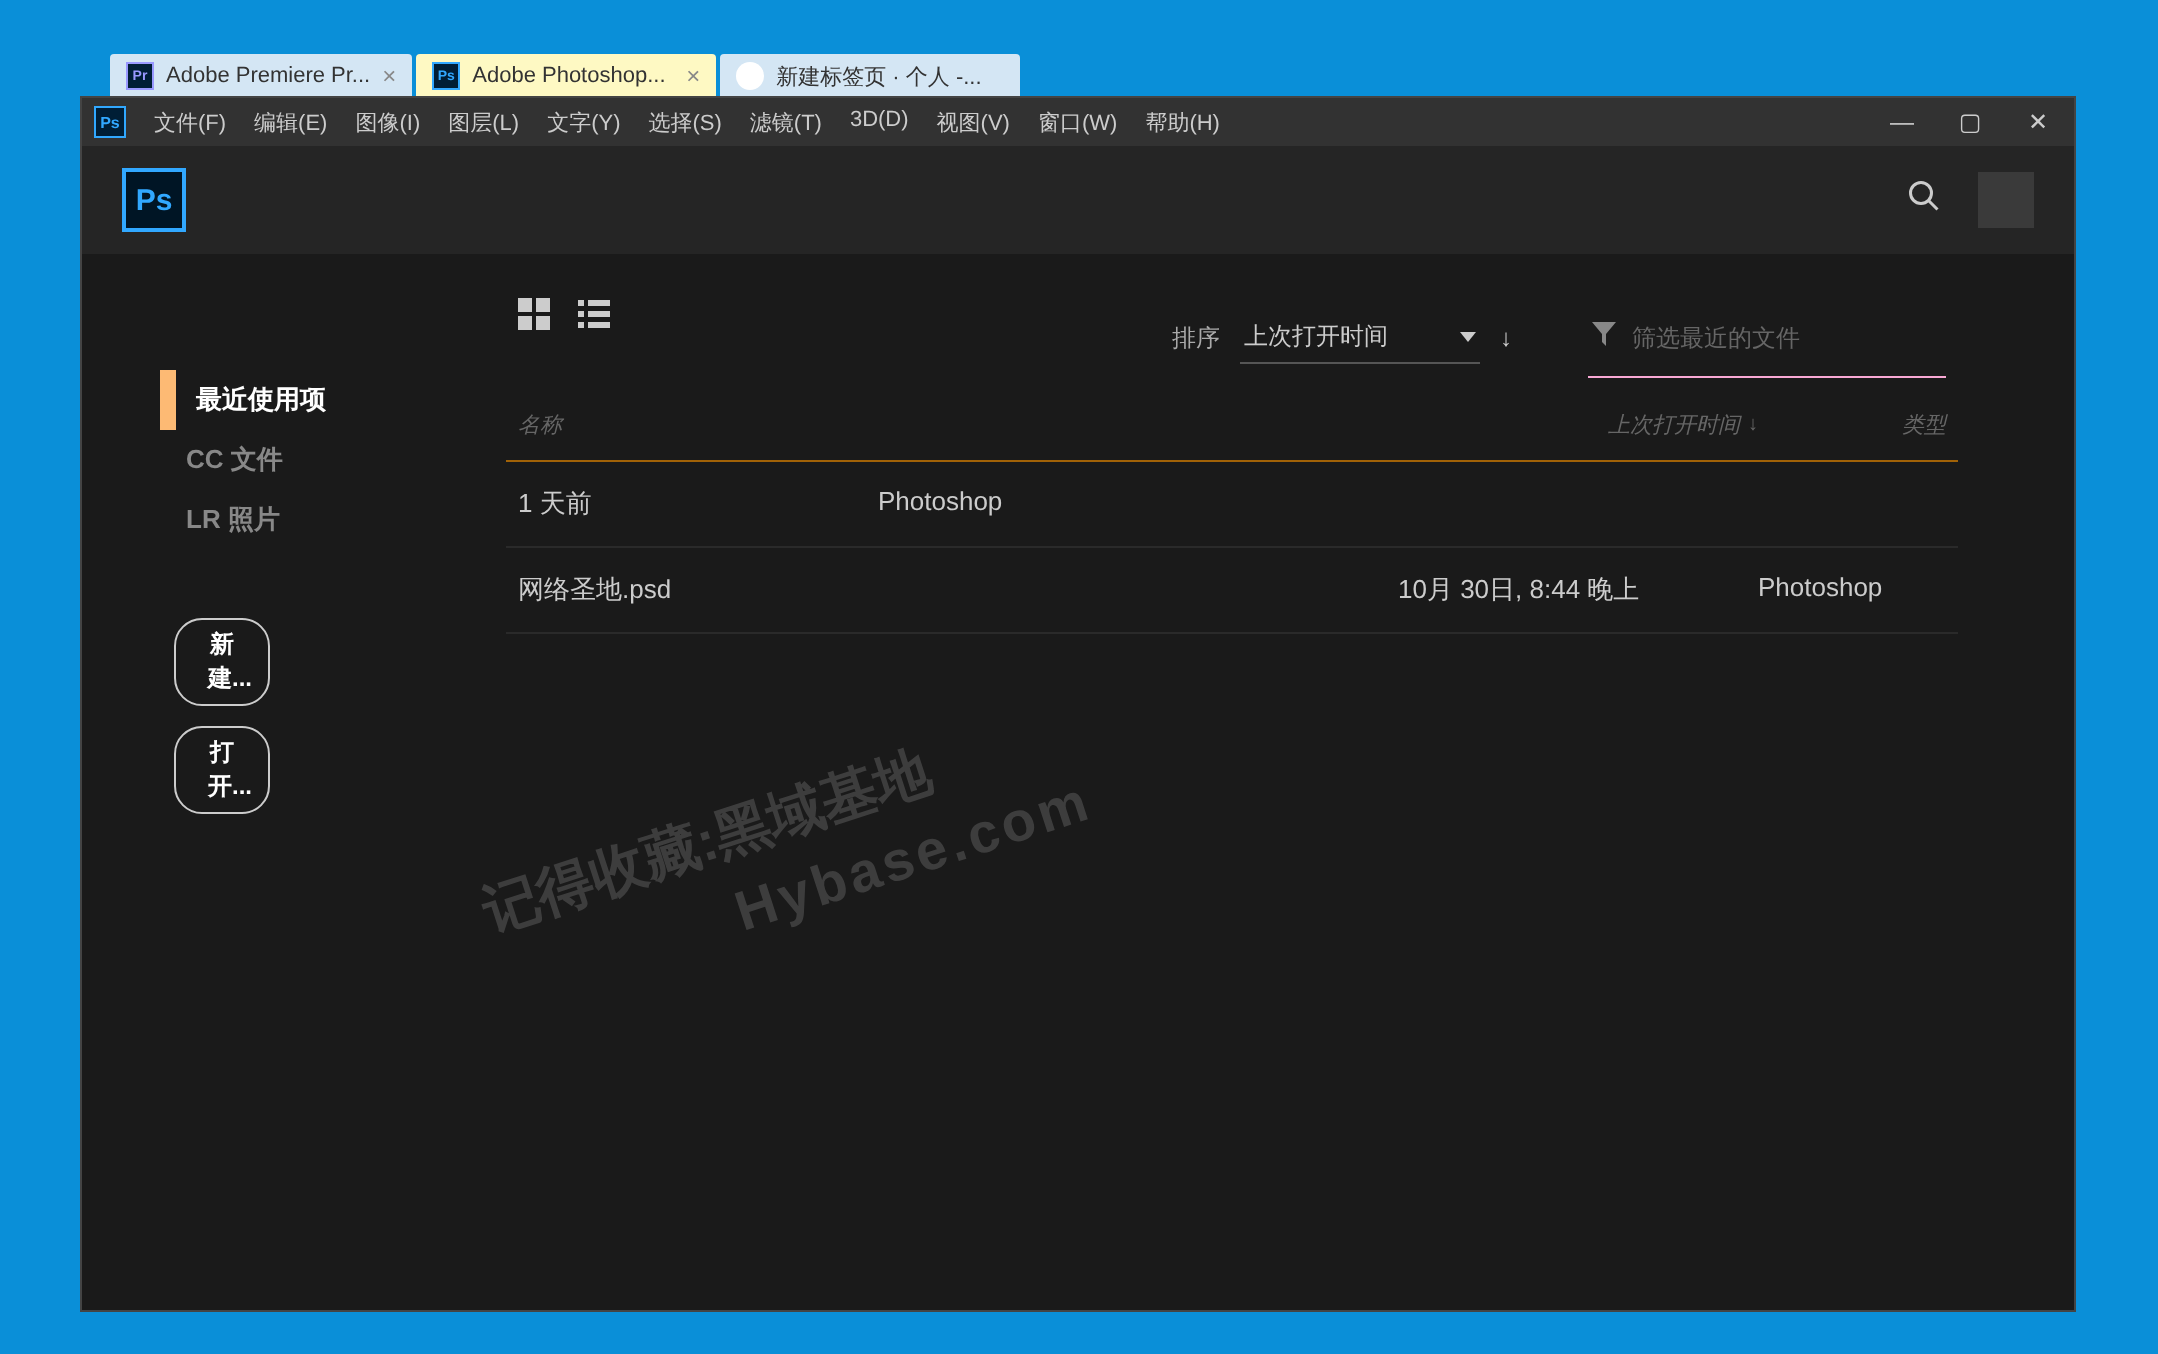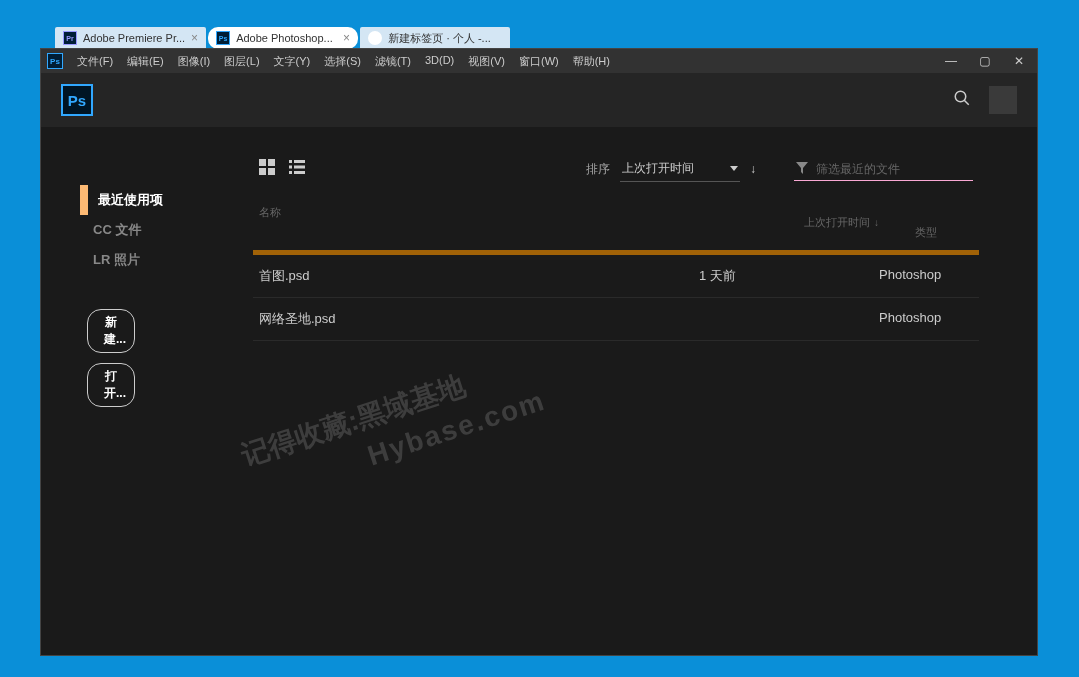--- a/index.html
+++ b/index.html
@@ -1,20 +1,20 @@
 <!DOCTYPE html>
 <html><head>
   <meta charset="utf-8">
   <style>
     * { margin: 0; padding: 0; box-sizing: border-box; font-family: "Microsoft YaHei", "Segoe UI", sans-serif; }
     body { background: #0a8fd8; width: 1079px; height: 677px; overflow: hidden; position: relative; }
     
     .browser-tabs { position: absolute; top: 27px; left: 55px; display: flex; gap: 2px; }
     .browser-tab { display: flex; align-items: center; gap: 6px; padding: 4px 8px; font-size: 11px; background: #d4e6f4; border-radius: 2px 2px 0 0; color: #333; min-width: 150px; height: 22px; }
-    .browser-tab.active { background: #ffffff; border-radius: 10px; }
+    .browser-tab.active { background: #fef9c3; }
     .tab-favicon { width: 14px; height: 14px; background: #001e36; border: 1px solid #31a8ff; display: flex; align-items: center; justify-content: center; font-size: 7px; color: #31a8ff; font-weight: bold; }
     .tab-favicon.pr { color: #9999ff; border-color: #9999ff; }
     .tab-favicon.chrome { background: #fff; border-radius: 50%; border: none; }
     .tab-close { margin-left: auto; color: #888; cursor: pointer; font-size: 12px; }
     
     .app-window { position: absolute; top: 48px; left: 40px; width: 998px; height: 608px; background: #1a1a1a; border: 1px solid #444; }
     
     .title-bar { display: flex; align-items: center; height: 24px; background: #323232; padding: 0 6px; }
     .ps-icon-small { width: 16px; height: 16px; background: #001e36; border: 1px solid #31a8ff; display: flex; align-items: center; justify-content: center; font-size: 8px; color: #31a8ff; font-weight: bold; margin-right: 8px; }
     .menu-bar { display: flex; gap: 2px; }
@@ -29,38 +29,38 @@
     .avatar-box { width: 28px; height: 28px; background: #3a3a3a; }
     
     .main-area { display: flex; height: calc(100% - 78px); background: #1a1a1a; }
     .sidebar { width: 200px; padding: 58px 0 0 42px; }
     .sidebar-item { color: #888; font-size: 13px; padding: 6px 10px; cursor: pointer; font-weight: bold; }
     .sidebar-item.active { color: #fff; border-left: 8px solid #fdba74; margin-left: -3px; }
     .sidebar-buttons { margin-top: 34px; display: flex; flex-direction: column; gap: 10px; padding-left: 4px; }
     .sidebar-btn { background: transparent; border: 1.5px solid #ccc; color: #fff; border-radius: 14px; padding: 4px 16px; font-size: 12px; cursor: pointer; width: 48px; font-weight: bold; }
     
     .content { flex: 1; padding: 22px 58px 20px 12px; }
-    .content-toolbar { display: flex; align-items: center; height: 40px; padding: 0 6px; }
+    .content-toolbar { display: flex; height: 40px; padding: 0 6px; }
     .view-toggle { display: flex; gap: 14px; color: #ccc; font-size: 16px; }
     .view-btn { cursor: pointer; }
     .sort-section { margin-left: auto; display: flex; align-items: center; gap: 10px; color: #ccc; font-size: 12px; }
     .sort-label { color: #aaa; }
     .sort-dropdown { display: flex; align-items: center; gap: 8px; border-bottom: 1px solid #555; padding: 4px 2px; min-width: 120px; cursor: pointer; }
     .sort-dropdown span:first-child { flex: 1; }
     .sort-order { cursor: pointer; font-weight: bold; }
     .filter-section { margin-left: 38px; display: flex; align-items: center; gap: 8px; border-bottom: 1px solid #f9a8d4; padding: 4px 2px; min-width: 150px; }
     .filter-icon { color: #888; font-size: 11px; }
     .filter-input { background: transparent; border: none; color: #ccc; font-size: 12px; outline: none; flex: 1; }
     .filter-input::placeholder { color: #666; }
     
-    .table-header { display: flex; padding: 16px 6px 10px; border-bottom: 5px solid #a16207; color: #666; font-size: 11px; }
+    .table-header { display: flex; padding: 16px 6px 10px; border-bottom: 1px solid #a16207; color: #666; font-size: 11px; font-style: italic; }
     .col-name { flex: 1; }
     .col-date { width: 180px; text-align: right; display: flex; justify-content: flex-end; align-items: center; gap: 4px; }
     .col-date .sort-ind { font-size: 10px; }
-    .col-type { width: 94px; text-align: center; margin-top: 20px; }
+    .col-type { width: 94px; text-align: right; }
     
     .table-row { display: flex; padding: 12px 6px; border-bottom: 1px solid #2a2a2a; color: #ccc; font-size: 13px; cursor: pointer; }
     .row-name { flex: 1; }
     .row-date { width: 180px; text-align: left; color: #ccc; }
     .row-type { width: 94px; color: #ccc; }
     
     .watermark { position: absolute; top: 340px; left: 200px; transform: rotate(-18deg); color: #555; font-size: 28px; font-weight: bold; pointer-events: none; opacity: 0.6; line-height: 1.4; }
     .watermark .line2 { margin-left: 120px; letter-spacing: 2px; }
     
     .chevron-down { display: inline-block; width: 0; height: 0; border-left: 4px solid transparent; border-right: 4px solid transparent; border-top: 5px solid #ccc; }
@@ -175,26 +175,26 @@
       <div class="table-header">
         <div class="col-name">名称</div>
         <div class="col-date">
           <span>上次打开时间</span>
           <span class="sort-ind">↓</span>
         </div>
         <div class="col-type">类型</div>
       </div>
 
       <div class="table-row">
-        <div class="row-name">首图.psd</div>
         <div class="row-date">1 天前</div>
         <div class="row-type">Photoshop</div>
       </div>
       <div class="table-row">
         <div class="row-name">网络圣地.psd</div>
+        <div class="row-date">10月 30日, 8:44 晚上</div>
         <div class="row-type">Photoshop</div>
       </div>
     </div>
   </div>
 
   <div class="watermark">
     <div>记得收藏:黑域基地</div>
     <div class="line2">Hybase.com</div>
   </div>
 </div>

